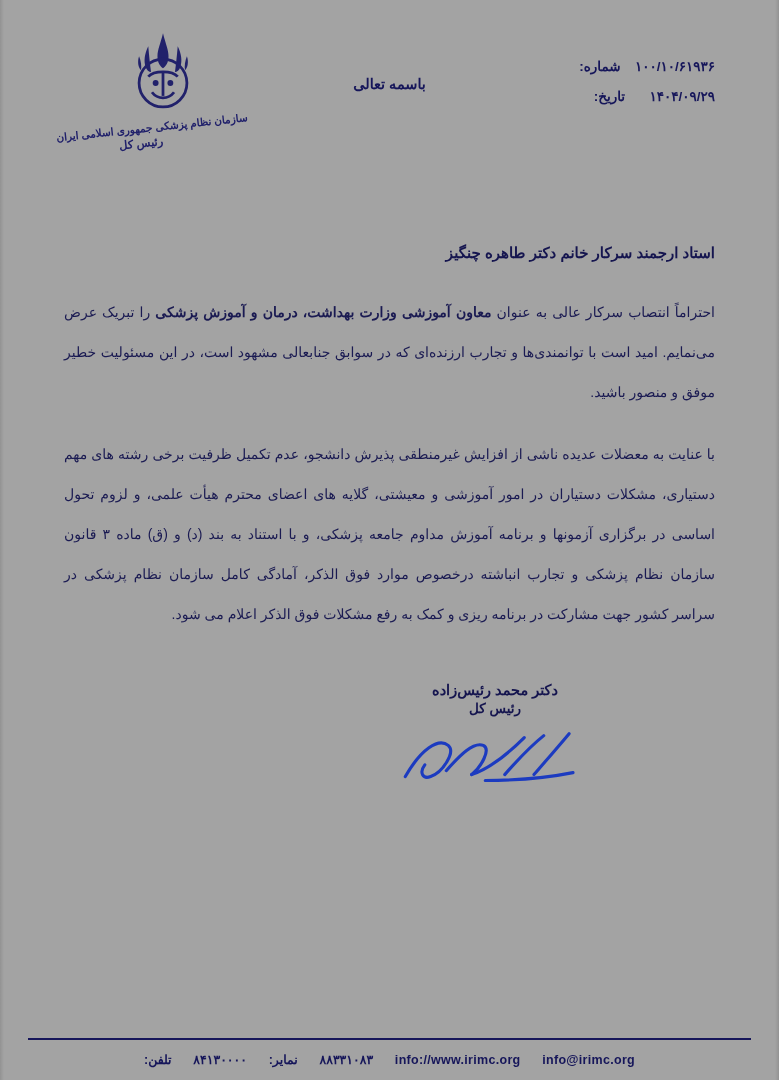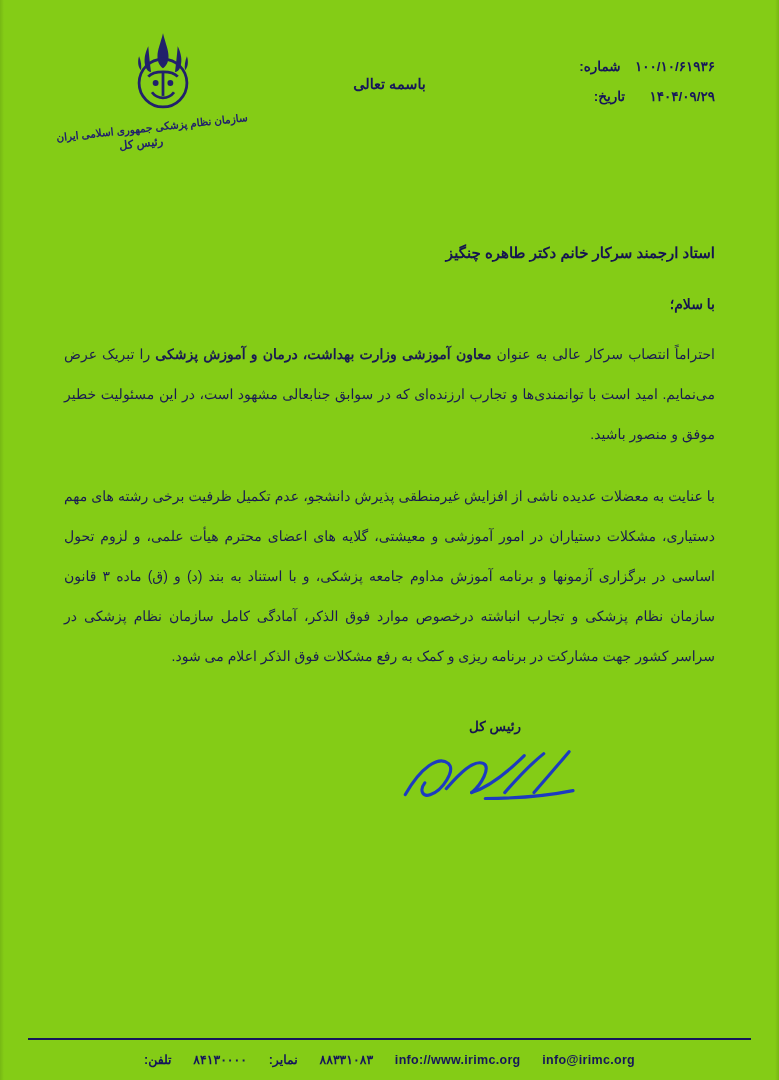--- a/index.html
+++ b/index.html
@@ -12,21 +12,21 @@
     height: 1080px;
     font-family: "Liberation Sans", sans-serif;
     color: #1a1a52;
     position: relative;
     overflow: hidden;
   }
   .page {
     position: relative;
     width: 779px;
     height: 1080px;
-    background: #84cc16;
+    background: #a3a3a3;
   }
 
   
   .header {
     position: relative;
     height: 190px;
   }
   .meta-block {
     position: absolute;
     top: 52px;
@@ -251,27 +251,27 @@
       <div class="org-role">رئیس کل</div>
     </div>
   </div>
 
   <div class="content">
 
     <div class="addressee">
       <div>استاد ارجمند سرکار خانم دکتر طاهره چنگیز</div>
     </div>
 
-    <div class="salutation">با سلام؛</div>
 
     <p class="para first"><span>احتراماً انتصاب سرکار عالی به عنوان </span><b class="emph">معاون آموزشی وزارت بهداشت، درمان و آموزش پزشکی</b><span> را تبریک عرض می‌نمایم. امید است با توانمندی‌ها و تجارب ارزنده‌ای که در سوابق جنابعالی مشهود است، در این مسئولیت خطیر موفق و منصور باشید.</span></p>
 
     <p class="para">با عنایت به معضلات عدیده ناشی از افزایش غیرمنطقی پذیرش دانشجو، عدم تکمیل ظرفیت برخی رشته های مهم دستیاری، مشکلات دستیاران در امور آموزشی و معیشتی، گلایه های اعضای محترم هیأت علمی، و لزوم تحول اساسی در برگزاری آزمونها و برنامه آموزش مداوم جامعه پزشکی، و با استناد به بند (د) و (ق) ماده ۳ قانون سازمان نظام پزشکی و تجارب انباشته درخصوص موارد فوق الذکر، آمادگی کامل سازمان نظام پزشکی در سراسر کشور جهت مشارکت در برنامه ریزی و کمک به رفع مشکلات فوق الذکر اعلام می شود.</p>
 
     <div class="signature">
+      <div class="sig-name">دکتر محمد رئیس‌زاده</div>
       <div class="sig-title">رئیس کل</div>
       <div class="sig-mark">
         <svg viewBox="0 0 220 80" width="220" height="78" aria-hidden="true">
           <g fill="none" stroke="#1c3bc0" stroke-width="3.2" stroke-linecap="round">
             <path d="M18 58 C34 30 52 18 62 26 C70 33 56 54 44 58 C36 61 32 54 38 46"></path>
             <path d="M60 52 C74 36 88 22 98 26 C106 30 96 48 86 56"></path>
             <path d="M86 56 C104 50 124 34 140 18"></path>
             <path d="M120 56 C134 40 150 24 160 16"></path>
             <path d="M150 56 C162 42 176 26 186 14"></path>
             <path d="M100 62 C130 62 160 60 190 54"></path>

